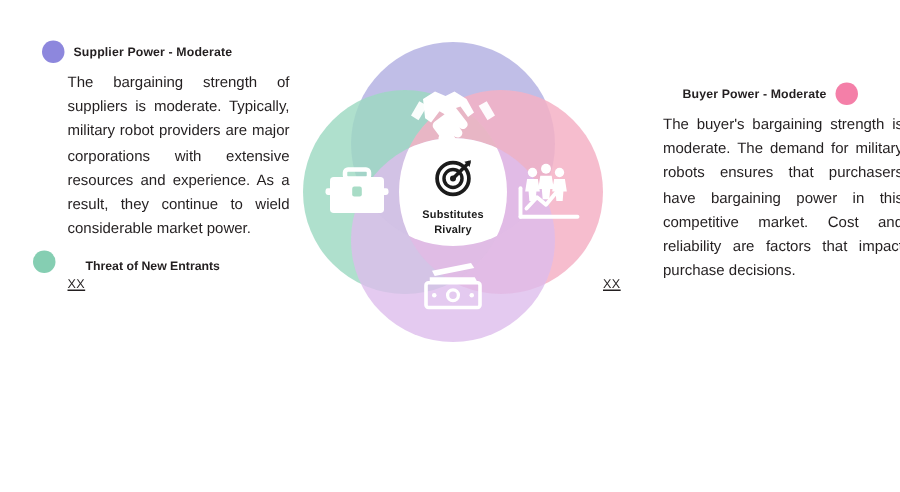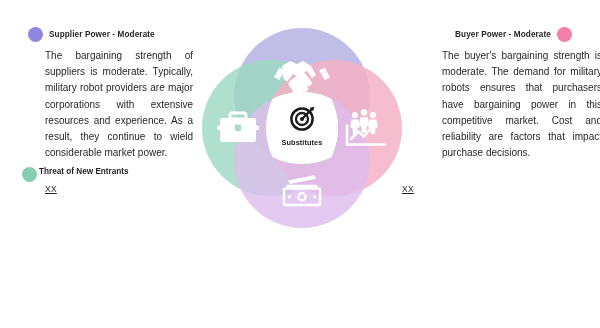--- a/index.html
+++ b/index.html
@@ -26,20 +26,21 @@
     position: absolute;
   }
   .panel-head {
     display: flex;
     align-items: center;
     gap: 6px;
     margin-bottom: 6px;
   }
   .panel-head.right {
     justify-content: flex-end;
+    margin-top: 28px;
   }
   .dot {
     width: 15px;
     height: 15px;
     border-radius: 50%;
     flex: 0 0 auto;
   }
   .panel-title {
     font-size: 8.2px;
     font-weight: bold;
@@ -75,22 +76,22 @@
   }
   #panel-buyer .panel-body {
     width: 160px;
     margin-left: 42px;
   }
 
   
   .legend-row {
     position: absolute;
     display: flex;
-    align-items: flex-start;
-    gap: 2px;
+    align-items: flex-end;
+    gap: 20px;
   }
   .legend-title {
     font-size: 8.2px;
     font-weight: bold;
     white-space: nowrap;
     color: #231f20;
   }
   .legend-xx {
     position: absolute;
     font-size: 8.4px;
@@ -235,16 +236,17 @@
         <circle cx="0" cy="1" r="10.6" fill="none" stroke="#1b1b1b" stroke-width="2.5"></circle>
         <circle cx="0" cy="1" r="6" fill="none" stroke="#1b1b1b" stroke-width="2.3"></circle>
         <circle cx="0" cy="1" r="2" fill="#1b1b1b"></circle>
         <path d="M0,1 L10.5,-9.5" stroke="#1b1b1b" stroke-width="2.4" stroke-linecap="round"></path>
         <path d="M7.6,-10.2 l4.4,-0.9 l-0.9,4.4 z" fill="#1b1b1b"></path>
       </g>
     </svg>
 
     <div class="center-label">
       <div>Substitutes</div>
+      <div>Rivalry</div>
     </div>
   </div>
 
 </div>
 
 </body></html>

